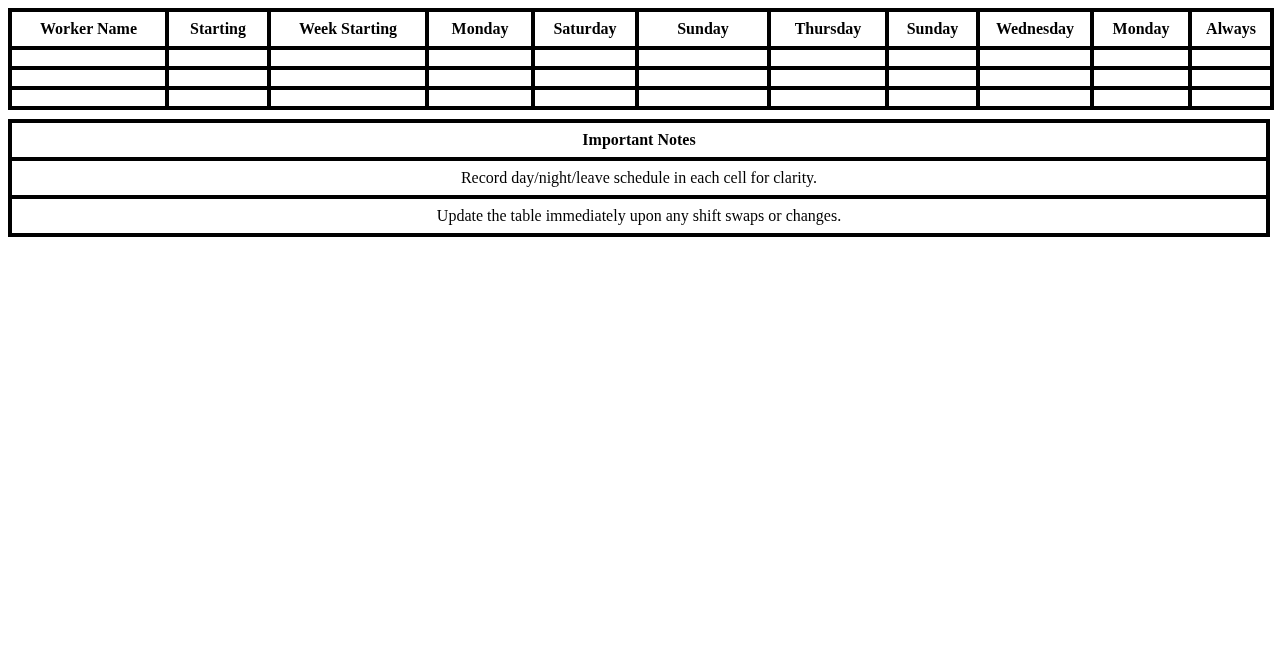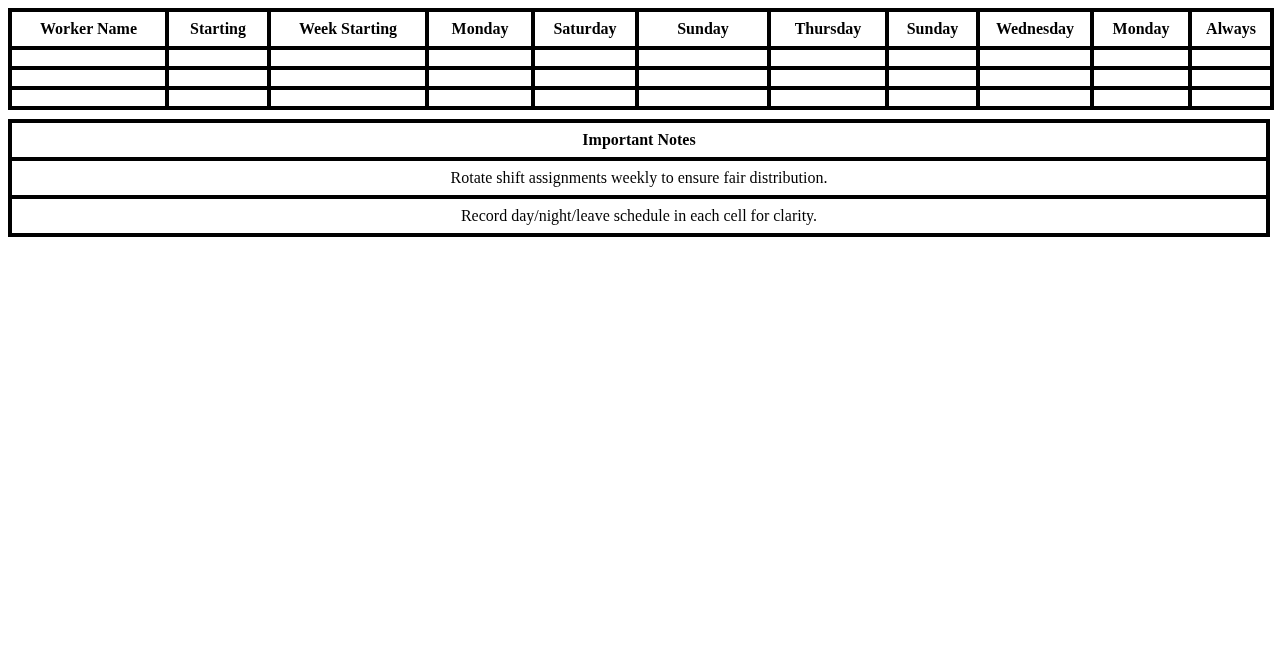--- a/index.html
+++ b/index.html
@@ -89,19 +89,19 @@
 </table>
 
 <table id="notes">
   <thead>
     <tr>
       <th>Important Notes</th>
     </tr>
   </thead>
   <tbody>
     <tr>
-        <td>Rotate shift assignments weekly to ensure fair distribution.</td>
+        <td>Record day/night/leave schedule in each cell for clarity.</td>
       </tr>
     <tr>
-        <td>Record day/night/leave schedule in each cell for clarity.</td>
+        <td>Update the table immediately upon any shift swaps or changes.</td>
       </tr>
   </tbody>
 </table>
 
 </body></html>

